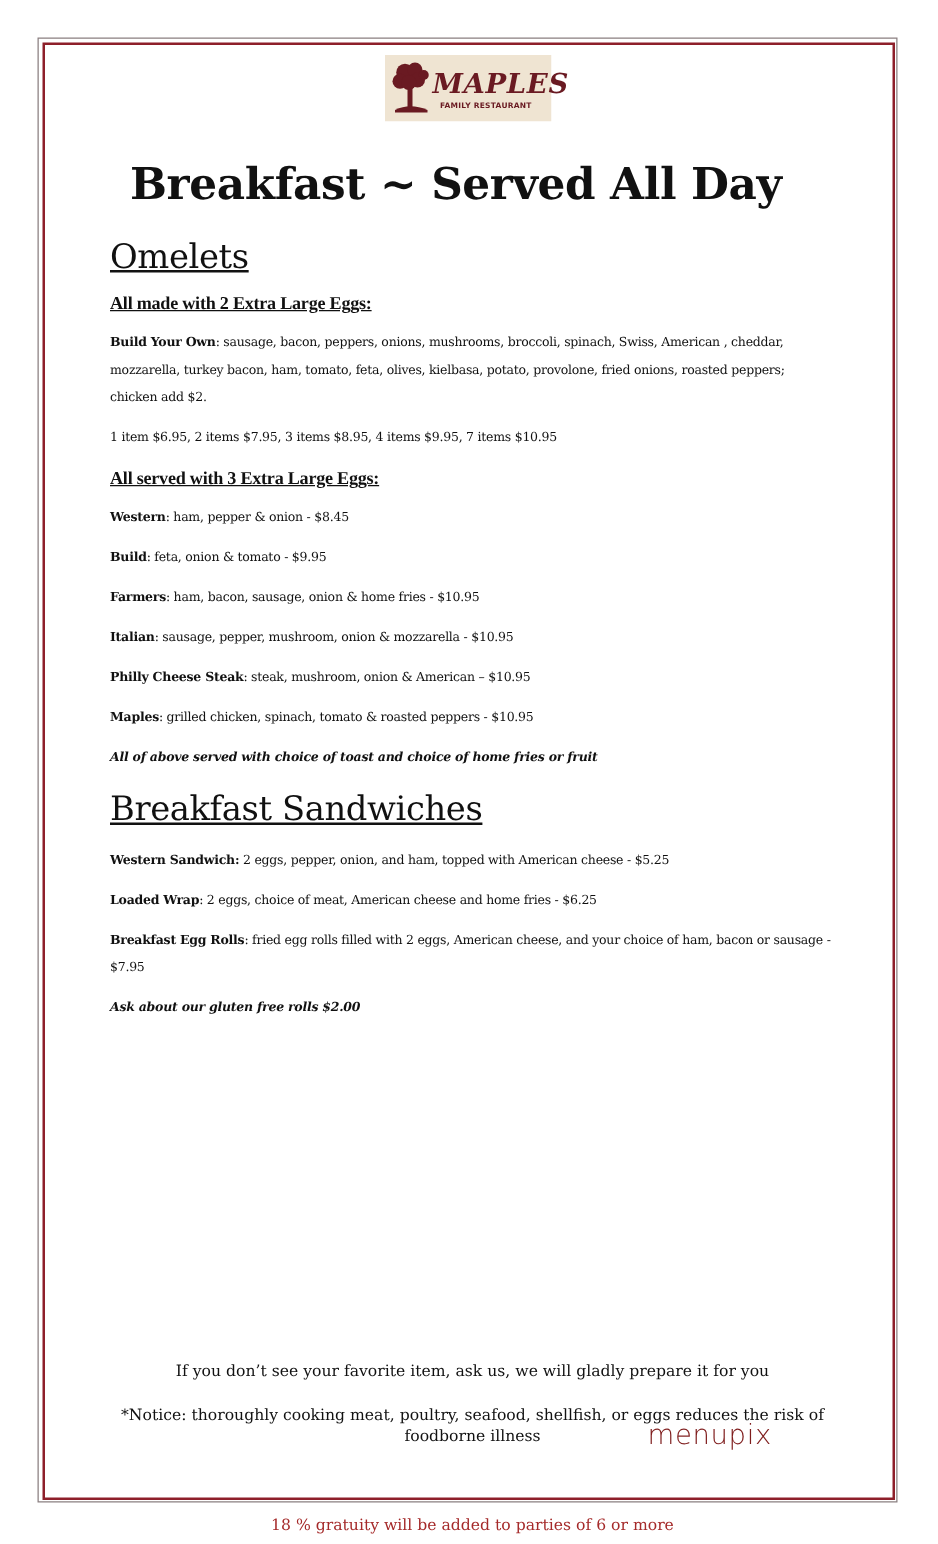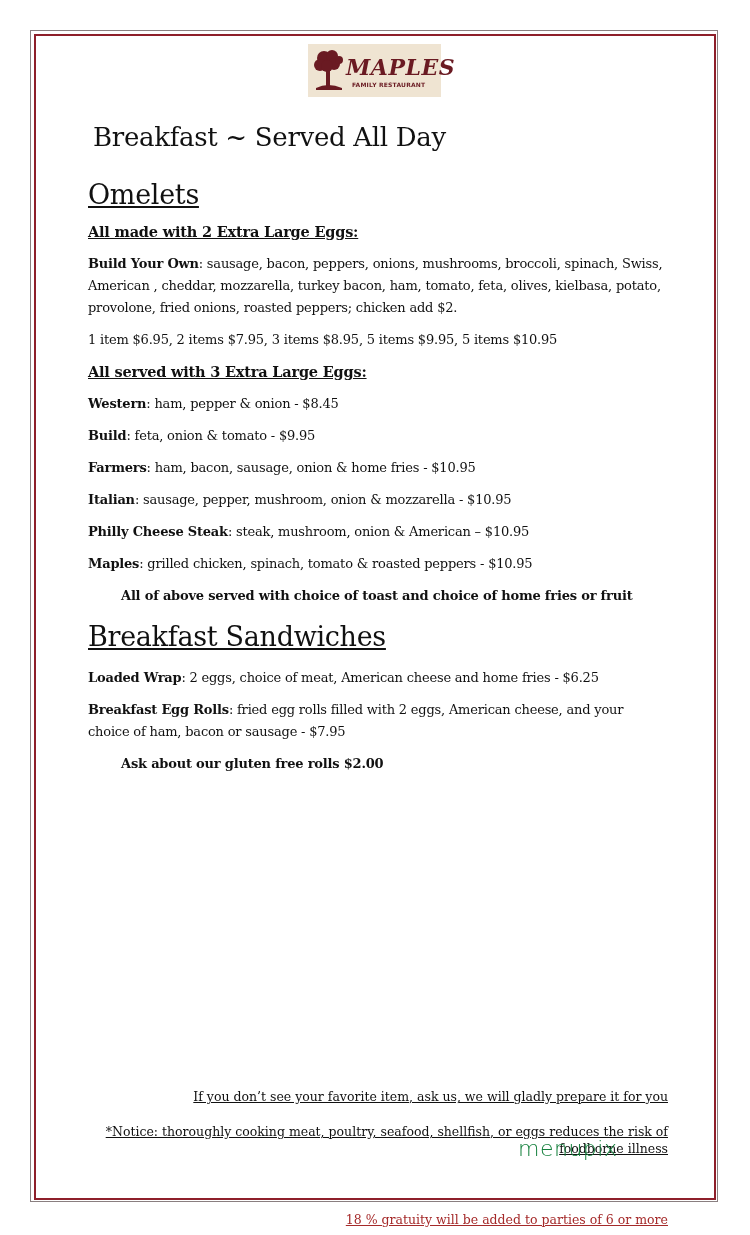--- a/index.html
+++ b/index.html
@@ -10,31 +10,31 @@
   .frame-inner { position:absolute; left:34px; top:34px; width:682px; height:1166px;
                  border:2px solid #8e1f2a; box-sizing:border-box; }
   .logo { position:absolute; left:308px; top:44px; width:133px; height:53px;
           background:#efe4d2; }
   .logo svg { position:absolute; left:4px; top:4px; }
   .logo-name { position:absolute; left:38px; top:10px; font-family:"DejaVu Serif", serif;
                font-style:italic; font-weight:bold; font-size:22px; color:#6a1a22; letter-spacing:0.5px; }
   .logo-sub { position:absolute; left:44px; top:37px; font-family:"DejaVu Sans", sans-serif;
               font-weight:bold; font-size:6px; color:#6a1a22; letter-spacing:0.2px; }
   .content { position:absolute; left:88px; top:112px; width:580px; }
-  .title { font-size:26px; font-weight:normal; margin:5px; line-height:40px; letter-spacing:-0.3px; }
+  .title { font-size:35px; font-weight:bold; margin:16px; line-height:40px; letter-spacing:-0.3px; }
   .section-h { font-size:27px; text-decoration:underline; margin:0; line-height:40px; font-weight:normal;
                letter-spacing:-0.3px; }
-  .subhead { font-size:14.5px; font-weight:bold; text-decoration:underline; margin:0; line-height:22px; }
-  p { margin:0; font-size:13px; line-height:22px; letter-spacing:-0.2px; }
+  .subhead { font-size:14.5px; font-weight:bold; text-decoration:underline; margin:0; line-height:22px;font-family:Liberation Serif, serif; }
+  p { margin:0; font-size:10px; line-height:22px; letter-spacing:-0.2px; }
   .item { margin-top:10px; }
-  .it { font-weight:bold;margin-left:33px; }
-  .footer { position:absolute; left:88px; width:580px; text-align:right; font-size:12.5px; line-height:17px;text-decoration:underline; }
+  .it { font-style:italic; font-weight:bold; }
+  .footer { position:absolute; left:88px; width:580px; text-align:center; font-size:12.5px; line-height:17px; }
   .red { color:#a52a2a; }
   .watermark { position:absolute; left:518px; top:1136px; font-family:"DejaVu Sans", sans-serif;
-               font-size:22px; color:#15803d; letter-spacing:0.5px; font-weight:300; }
+               font-size:22px; color:#7f1d1d; letter-spacing:0.5px; font-weight:300; }
 </style>
 </head>
 <body>
 
 <div class="frame-outer"></div>
 <div class="frame-inner"></div>
 
 <div class="logo">
   <svg width="36" height="44" viewBox="0 0 36 44">
     <g fill="#6a1a22">
@@ -54,34 +54,35 @@
 
 <div class="content">
   <h1 class="title">Breakfast ~ Served All Day</h1>
 
   <h2 class="section-h" style="margin-top:18px;">Omelets</h2>
   <p class="subhead" style="margin-top:6px;">All made with 2 Extra Large Eggs:</p>
 
   <p class="item">
     <b>Build Your Own</b><span>: sausage, bacon, peppers, onions, mushrooms, broccoli, spinach, Swiss, American , cheddar, mozzarella, turkey bacon, ham, tomato, feta, olives, kielbasa, potato, provolone,  fried onions, roasted peppers; chicken add $2.</span>
   </p>
-  <p class="item">1 item $6.95, 2 items $7.95, 3 items $8.95, 5 items $9.95, 5 items $10.95</p>
+  <p class="item">1 item $6.95, 2 items $7.95, 3 items $8.95, 4 items $9.95, 7 items $10.95</p>
 
   <p class="subhead item">All served with 3 Extra Large Eggs:</p>
 
   <p class="item"><b>Western</b><span>: ham, pepper &amp; onion - $8.45</span></p>
   <p class="item"><b>Build</b><span>: feta, onion &amp; tomato - $9.95</span></p>
   <p class="item"><b>Farmers</b><span>: ham, bacon, sausage, onion &amp; home fries - $10.95</span></p>
   <p class="item"><b>Italian</b><span>: sausage, pepper, mushroom, onion &amp; mozzarella - $10.95</span></p>
   <p class="item"><b>Philly Cheese Steak</b><span>: steak, mushroom, onion &amp; American – $10.95</span></p>
   <p class="item"><b>Maples</b><span>: grilled chicken, spinach, tomato &amp; roasted peppers - $10.95</span></p>
   <p class="item it">All of above served with choice of toast and choice of home fries or fruit</p>
 
   <h2 class="section-h" style="margin-top:10px;text-decoration:underline;">Breakfast Sandwiches</h2>
 
+  <p class="item"><b>Western Sandwich:</b><span> 2 eggs, pepper, onion, and ham, topped with American cheese - $5.25</span></p>
   <p class="item"><b>Loaded Wrap</b><span>: 2 eggs, choice of meat, American cheese and home fries - $6.25</span></p>
   <p class="item"><b>Breakfast Egg Rolls</b><span>: fried egg rolls filled with 2 eggs, American cheese, and your choice of ham, bacon or sausage - $7.95</span></p>
   <p class="item it">Ask about our gluten free rolls $2.00</p>
 </div>
 
 <div class="footer" style="top:1088px;">If you don’t see your favorite item, ask us, we will gladly prepare it for you</div>
 <div class="footer" style="top:1123px;">*Notice: thoroughly cooking meat, poultry, seafood, shellfish, or eggs reduces the risk of foodborne illness</div>
 <div class="footer red" style="top:1175px;margin-top:36px;">18 % gratuity will be added to parties of 6 or more</div>
 
 <div class="watermark">menupix</div>

